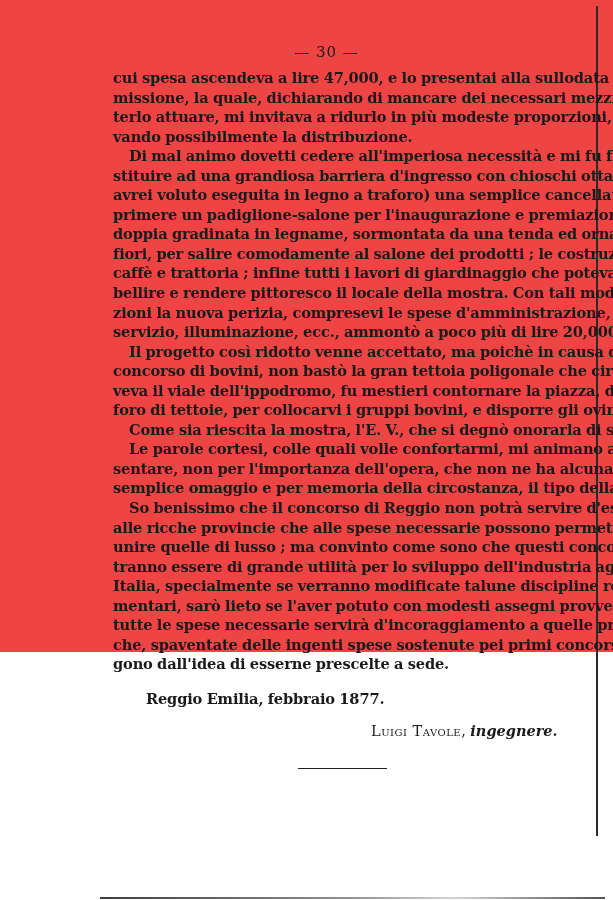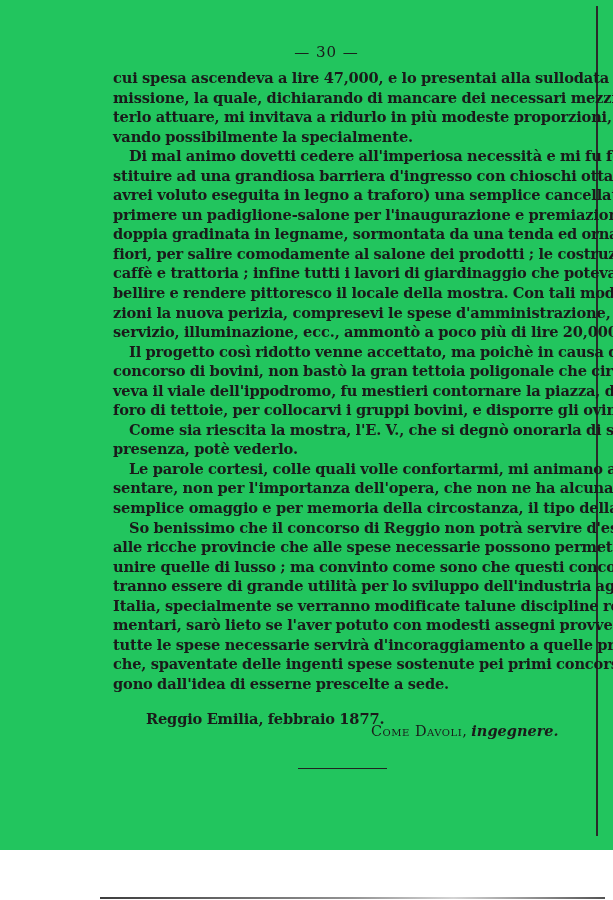--- a/index.html
+++ b/index.html
@@ -4,22 +4,22 @@
 <style>
   html, body { margin: 0; padding: 0; }
   body {
     width: 613px; height: 900px; overflow: hidden;
     background: #ffffff;
     position: relative;
     font-family: "DejaVu Serif", "Liberation Serif", serif;
     color: #1a1a1a;
   }
   .page {
-    position: absolute; left: 0; top: 0; width: 613px; height: 850px;
-    background: #22c55e;
+    position: absolute; left: 0; top: 0; width: 613px; height: 652px;
+    background: #ef4444;
   }
   .right-edge {
     position: absolute; left: 596px; top: 6px; width: 2px; height: 830px;
     background: #2a2a2a;
   }
   .bottom-edge {
     position: absolute; left: 100px; top: 897px; width: 505px; height: 2px;
     background: linear-gradient(to right, rgba(40,40,40,0.9), rgba(40,40,40,0.5) 50%, rgba(40,40,40,0.2) 70%, rgba(40,40,40,0.8));
   }
   .page-number {
@@ -56,50 +56,49 @@
 <div class="page">
   <div class="right-edge"></div>
   <div class="bottom-edge"></div>
 
   <div class="page-number">— 30 —</div>
 
   <div class="body-text" id="body-text">
       <span class="line">cui spesa ascendeva a lire 47,000, e lo presentai alla sullodata com-</span>
       <span class="line">missione, la quale, dichiarando di mancare dei necessari mezzi per po-</span>
       <span class="line">terlo attuare, mi invitava a ridurlo in più modeste proporzioni, conser-</span>
-      <span class="line last">vando possibilmente la specialmente.</span>
+      <span class="line last">vando possibilmente la distribuzione.</span>
       <span class="line indent">Di mal animo dovetti cedere all'imperiosa necessità e mi fu forza so-</span>
       <span class="line">stituire ad una grandiosa barriera d'ingresso con chioschi ottagoni (che</span>
       <span class="line">avrei voluto eseguita in legno a traforo) una semplice cancellata ; sop-</span>
       <span class="line">primere un padiglione-salone per l'inaugurazione e premiazione ; una</span>
       <span class="line">doppia gradinata in legname, sormontata da una tenda ed ornata di</span>
       <span class="line">fiori, per salire comodamente al salone dei prodotti ; le costruzioni per</span>
       <span class="line">caffè e trattoria ; infine tutti i lavori di giardinaggio che potevano ab-</span>
       <span class="line">bellire e rendere pittoresco il locale della mostra. Con tali modifica-</span>
       <span class="line">zioni la nuova perizia, compresevi le spese d'amministrazione, stampa,</span>
       <span class="line last">servizio, illuminazione, ecc., ammontò a poco più di lire 20,000.</span>
       <span class="line indent">Il progetto così ridotto venne accettato, ma poichè in causa del molto</span>
       <span class="line">concorso di bovini, non bastò la gran tettoia poligonale che circoscri-</span>
       <span class="line">veva il viale dell'ippodromo, fu mestieri contornare la piazza, dietro il</span>
       <span class="line">foro di tettoie, per collocarvi i gruppi bovini, e disporre gli ovini e</span>
       <span class="line indent">Come sia riescita la mostra, l'E. V., che si degnò onorarla di sua</span>
-      <span class="line last">presenza, potè vederlo.</span>
       <span class="line indent">Le parole cortesi, colle quali volle confortarmi, mi animano a pre-</span>
       <span class="line">sentare, non per l'importanza dell'opera, che non ne ha alcuna, ma come</span>
       <span class="line">semplice omaggio e per memoria della circostanza, il tipo della distri-</span>
       <span class="line indent">So benissimo che il concorso di Reggio non potrà servire d'esempio</span>
       <span class="line">alle ricche provincie che alle spese necessarie possono permettersi di</span>
       <span class="line">unire quelle di lusso ; ma convinto come sono che questi concorsi po-</span>
       <span class="line">tranno essere di grande utilità per lo sviluppo dell'industria agricola in</span>
       <span class="line">Italia, specialmente se verranno modificate talune discipline regola-</span>
       <span class="line">mentari, sarò lieto se l'aver potuto con modesti assegni provvedere a</span>
       <span class="line">tutte le spese necessarie servirà d'incoraggiamento a quelle provincie</span>
       <span class="line">che, spaventate delle ingenti spese sostenute pei primi concorsi, rifug-</span>
       <span class="line last">gono dall'idea di esserne prescelte a sede.</span>
       <span class="line date">Reggio Emilia, febbraio 1877.</span>
     </div>
 
   <div class="signature">
-    <span class="sc">Come Davoli</span><span>, </span><span class="it">ingegnere.</span>
+    <span class="sc">Luigi Tavole</span><span>, </span><span class="it">ingegnere.</span>
   </div>
 
   <div class="rule"></div>
 </div>
 
 </body></html>

